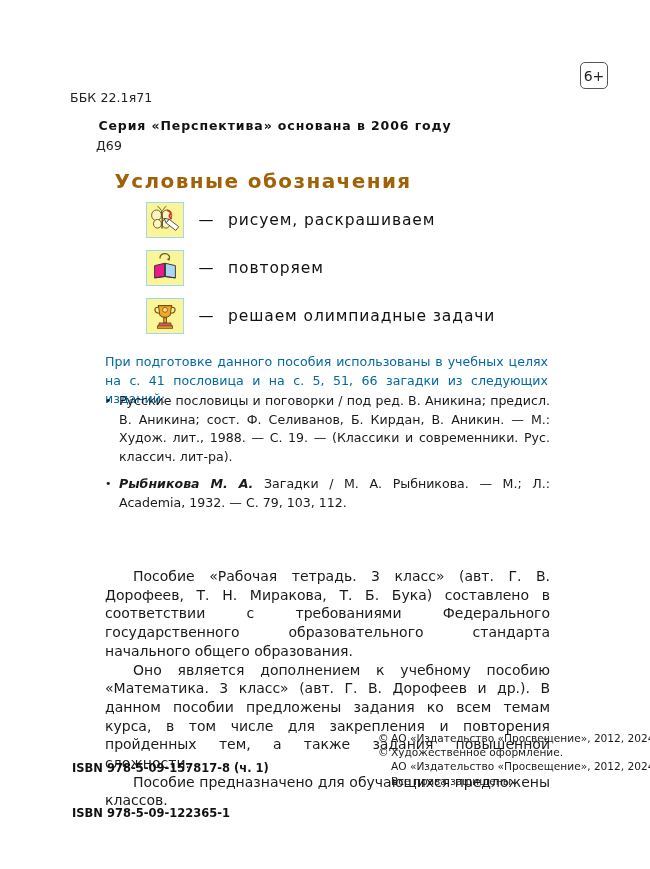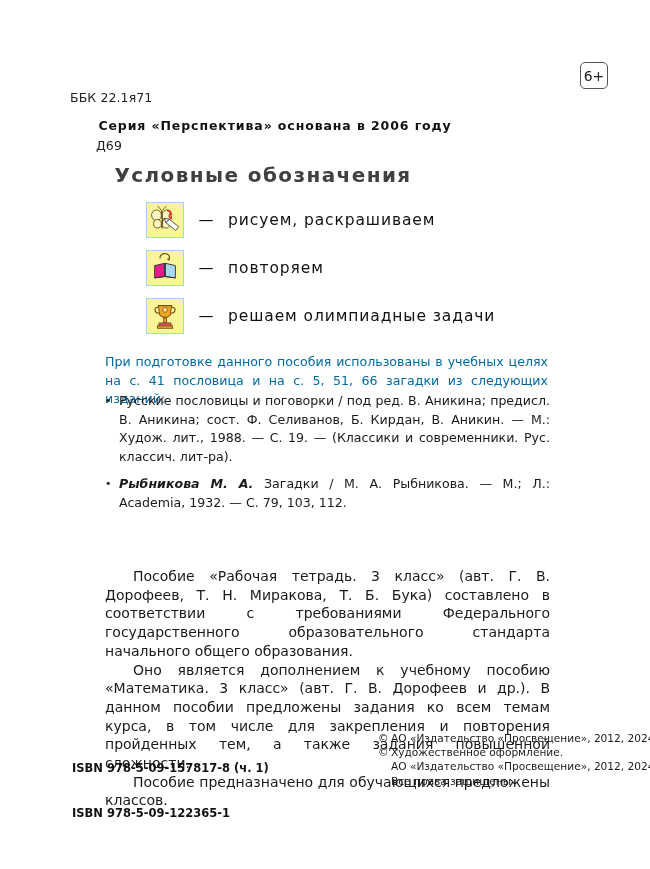--- a/index.html
+++ b/index.html
@@ -59,27 +59,27 @@
     font-size: 12.5px;
     font-weight: bold;
     letter-spacing: 0.9px;
     color: #111;
   }
 
   
   .heading {
     position: absolute;
     left: 0;
-    top: 163px;
+    top: 169px;
     width: 526px;
     text-align: center;
     font-size: 20px;
     font-weight: bold;
     letter-spacing: 1.4px;
-    color: #404040;
+    color: #a16207;
   }
 
   
   .legend {
     position: absolute;
     left: 146px;
     top: 196px;
     width: 460px;
   }
   .legend-row {

